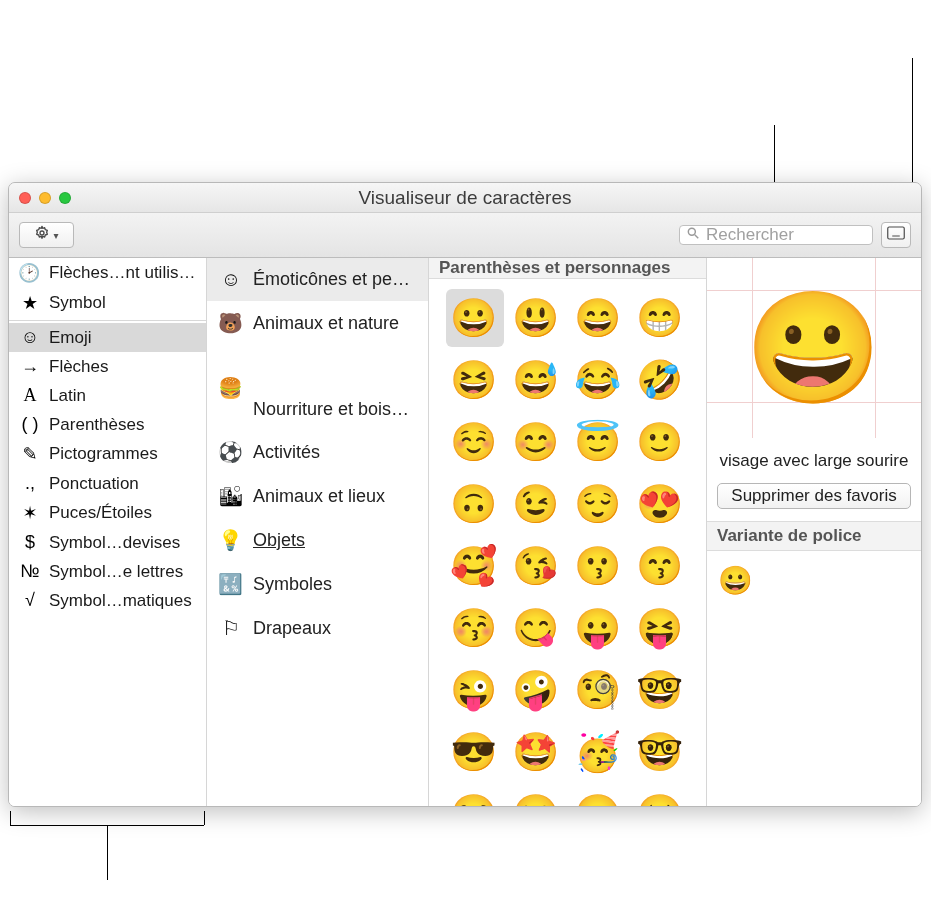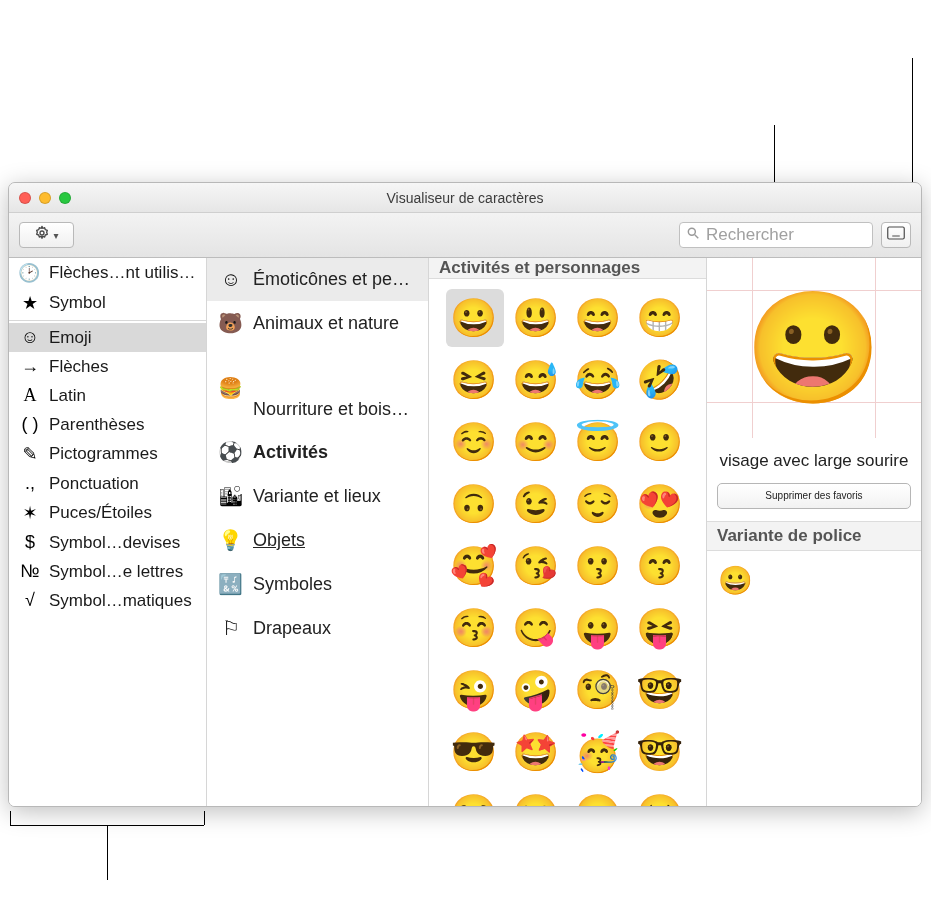--- a/index.html
+++ b/index.html
@@ -43,21 +43,21 @@
     width: 12px; height: 12px; border-radius: 50%;
     border: 0.5px solid rgba(0,0,0,0.15);
   }
   .tl-red    { background: #ff5f57; }
   .tl-yellow { background: #febc2e; }
   .tl-green  { background: #28c840; }
   .title {
     position: absolute;
     left: 0; right: 0;
     text-align: center;
-    font-size: 14px;
+    font-size: 19px;
     color: #3c3c3c;
     pointer-events: none;
   }
   .toolbar {
     height: 45px;
     background: linear-gradient(#f3f3f3, #e4e4e4);
     border-bottom: 1px solid #bcbcbc;
     display: flex;
     align-items: center;
     padding: 0 10px;
@@ -70,21 +70,21 @@
     border: 1px solid #b9b9b9;
     border-radius: 4px;
     display: flex;
     align-items: center;
     justify-content: center;
     gap: 3px;
   }
   .spacer { flex: 1; }
   .search-wrap {
     width: 194px;
-    height: 26px;
+    height: 20px;
     background: #fff;
     border: 1px solid #c0c0c0;
     border-radius: 4px;
     display: flex;
     align-items: center;
     padding: 0 6px;
   }
   .search-wrap input {
     border: none; outline: none; background: transparent;
     font-size: 17px; color: #333; width: 100%;
@@ -221,21 +221,21 @@
     font-size: 17px;
     color: #222;
     line-height: 1.25;
   }
   .remove-fav-btn {
     margin: 6px 10px 12px;
     height: 26px;
     background: linear-gradient(#ffffff, #f2f2f2);
     border: 1px solid #b6b6b6;
     border-radius: 5px;
-    font-size: 10px;
+    font-size: 17px;
     color: #222;
     text-align: center;
     line-height: 24px;
   }
   .font-variant-row {
     padding: 10px;
     display: flex;
     gap: 6px;
   }
   .font-variant-row .emoji-cell {
@@ -367,42 +367,42 @@
         <div class="subcat-item">
           <span class="icon">🐻</span>
           <span style="overflow:hidden;text-overflow:ellipsis;">Animaux et nature</span>
         </div>
         <div class="subcat-item">
           <span class="icon">🍔</span>
           <span style="overflow:hidden;text-overflow:ellipsis;margin-top:44px;">Nourriture et bois…</span>
         </div>
         <div class="subcat-item">
           <span class="icon">⚽</span>
-          <span style="overflow:hidden;text-overflow:ellipsis;font-weight:bold;">Activités</span>
+          <span style="overflow:hidden;text-overflow:ellipsis;">Activités</span>
         </div>
         <div class="subcat-item">
           <span class="icon">🏙</span>
-          <span style="overflow:hidden;text-overflow:ellipsis;">Variante et lieux</span>
+          <span style="overflow:hidden;text-overflow:ellipsis;">Animaux et lieux</span>
         </div>
         <div class="subcat-item">
           <span class="icon">💡</span>
           <span style="overflow:hidden;text-overflow:ellipsis;text-decoration:underline;">Objets</span>
         </div>
         <div class="subcat-item">
           <span class="icon">🔣</span>
           <span style="overflow:hidden;text-overflow:ellipsis;">Symboles</span>
         </div>
         <div class="subcat-item">
           <span class="icon">⚐</span>
           <span style="overflow:hidden;text-overflow:ellipsis;">Drapeaux</span>
         </div>
       </div>
 
     <div class="grid-col">
-      <div class="section-header">Activités et personnages</div>
+      <div class="section-header">Parenthèses et personnages</div>
       <div class="emoji-grid" id="emoji-grid">
           <div class="emoji-cell selected">😀</div>
           <div class="emoji-cell">😃</div>
           <div class="emoji-cell">😄</div>
           <div class="emoji-cell">😁</div>
           <div class="emoji-cell">😆</div>
           <div class="emoji-cell">😅</div>
           <div class="emoji-cell">😂</div>
           <div class="emoji-cell">🤣</div>
           <div class="emoji-cell">☺️</div>

